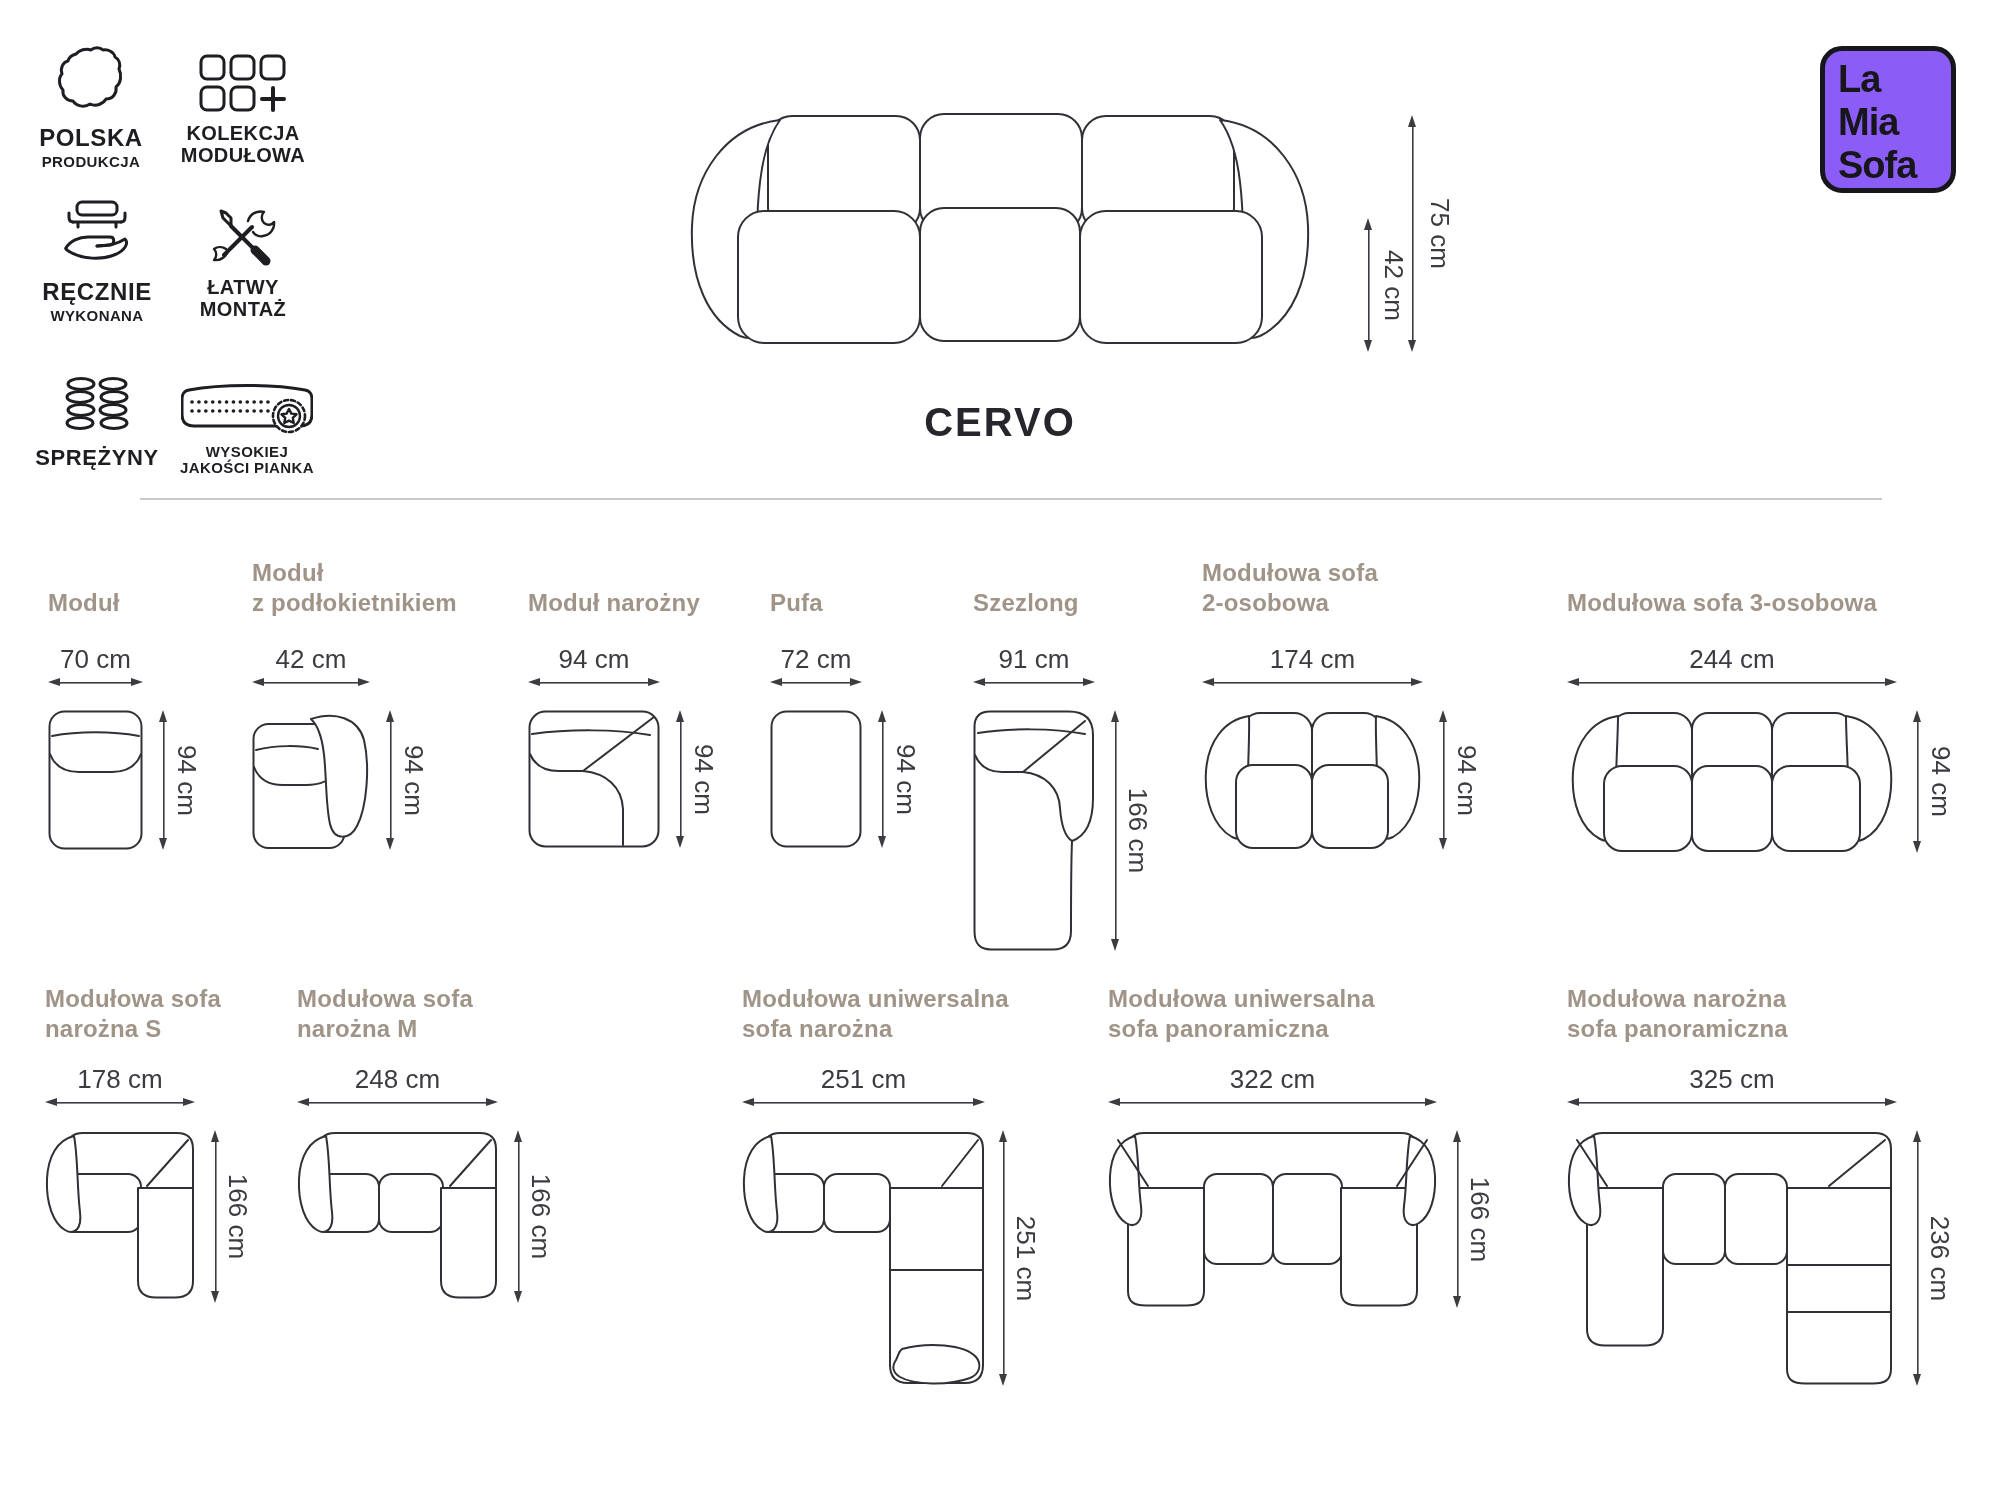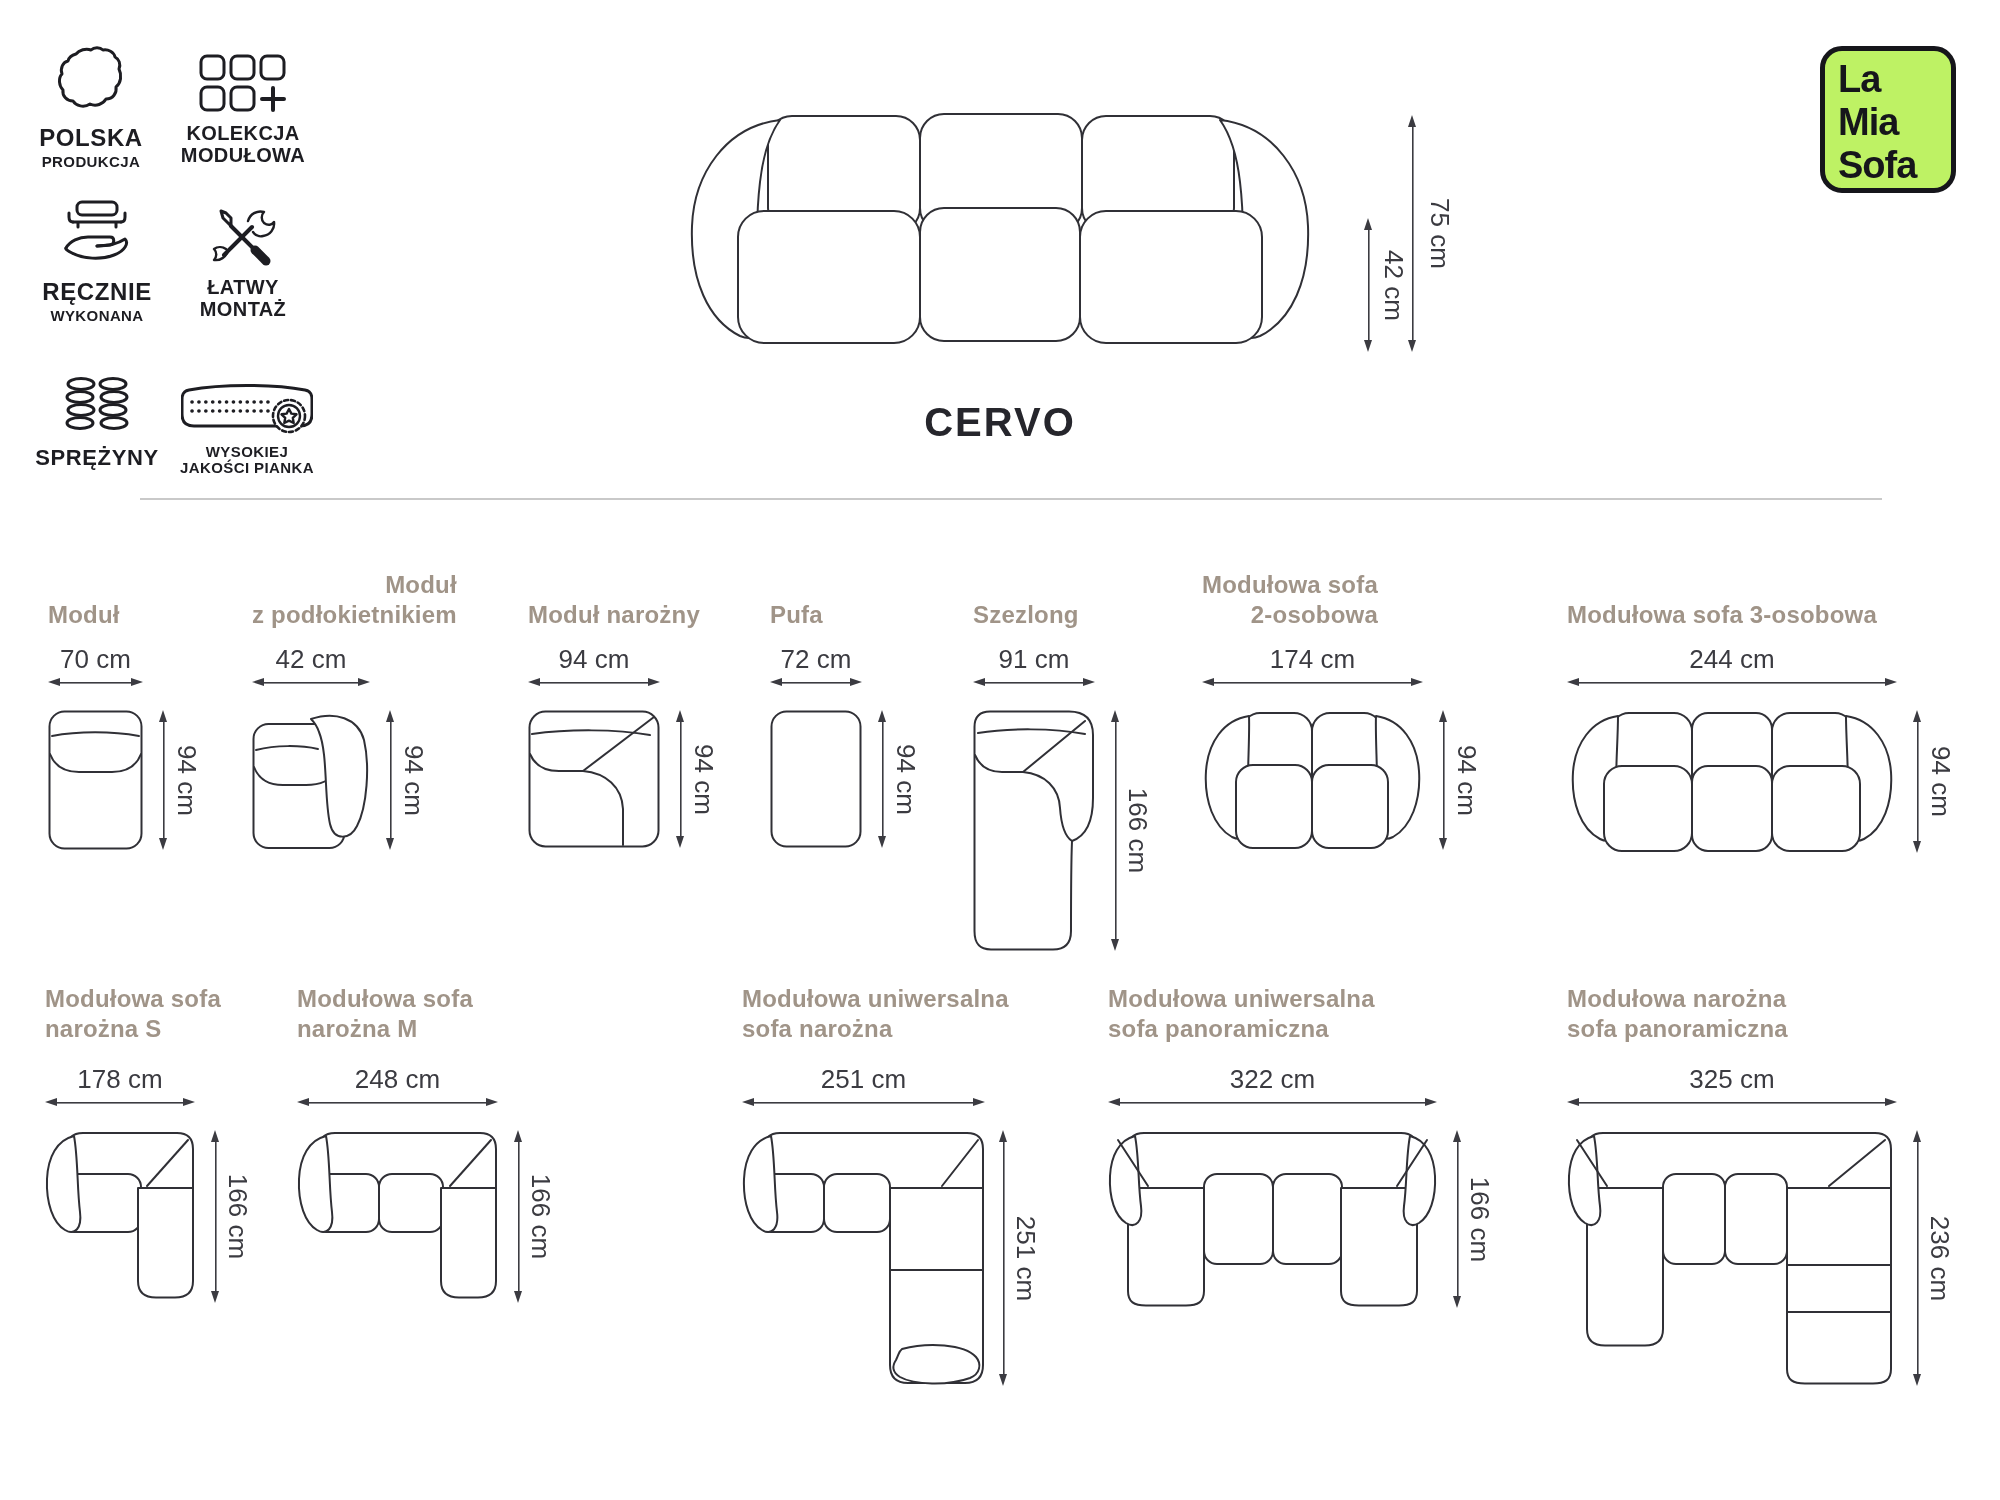--- a/index.html
+++ b/index.html
@@ -16,21 +16,21 @@
   .ico .thin{stroke-width:2.4;}
   .ico .thick{stroke-width:4;}
   .ico .dots{stroke-dasharray:.1 6.8;stroke-width:3.6;}
   .cap-lg{font-size:24px;font-weight:bold;line-height:27px;letter-spacing:.6px;}
   .cap-md{font-size:20px;font-weight:bold;line-height:19px;letter-spacing:.4px;}
   .cap-sm{font-size:15px;font-weight:bold;line-height:16px;letter-spacing:.4px;}
   .capgap{margin-top:3px;}
 
   
   .logo{position:absolute;left:1820px;top:46px;width:136px;height:147px;border:5px solid #16161b;
-        border-radius:22px;box-sizing:border-box;padding:7px 0 0 13px;background:#bef264;}
+        border-radius:22px;box-sizing:border-box;padding:7px 0 0 13px;background:#8b5cf6;}
   .logo div{font-size:38px;font-weight:bold;line-height:43px;letter-spacing:-1px;color:#16161b;}
 
   
   .draw *{fill:#ffffff;stroke:#303036;stroke-width:2;stroke-linecap:round;stroke-linejoin:round;}
   .draw .nf{fill:none;}
   .product-name{position:absolute;left:820px;top:400px;width:360px;text-align:center;
                 font-size:40px;font-weight:bold;letter-spacing:2px;color:#26262c;}
 
   
   .arrow-h,.arrow-v{position:absolute;}
@@ -45,21 +45,21 @@
   .vlabel{position:absolute;display:flex;align-items:center;justify-content:center;width:30px;}
   .vlabel span{transform:rotate(90deg);white-space:nowrap;font-size:26px;color:#3b3b41;}
 
   
   .divider{position:absolute;left:140px;top:498px;width:1742px;height:2px;background:#c9c9c9;}
 
   
   .module{position:absolute;}
   .m-title{position:absolute;left:0;display:flex;flex-direction:column;justify-content:flex-end;
            white-space:nowrap;font-size:24px;font-weight:bold;line-height:30px;color:#a09488;letter-spacing:.2px;}
-  .r1 .m-title{top:12px;height:58px;align-items:flex-end;}
+  .r1 .m-title{top:0;height:58px;}
   .r2 .m-title{top:0;height:64px;}
   .m-wdim{position:absolute;top:640px;left:0;text-align:center;font-size:26px;color:#3b3b41;}
   .module .m-wdim{top:84px;}
   .module .arrow-h{top:118px;left:0;}
   .module .m-draw{position:absolute;top:150px;left:0;}
   .module .arrow-v{top:150px;}
   .module .vlabel{top:150px;}
 </style>
 </head>
 <body>

